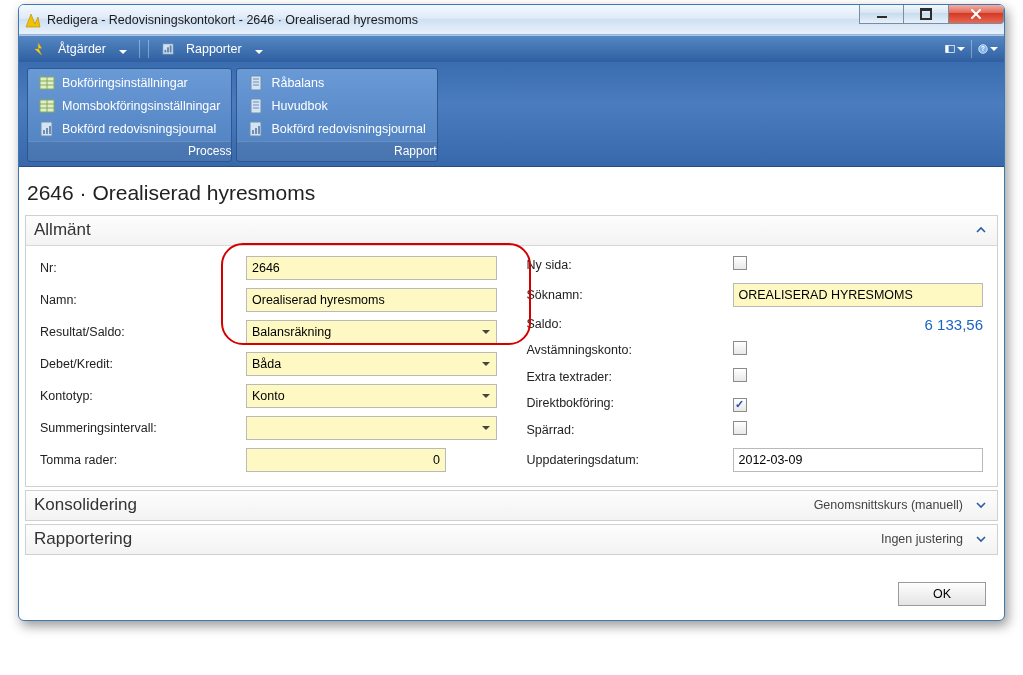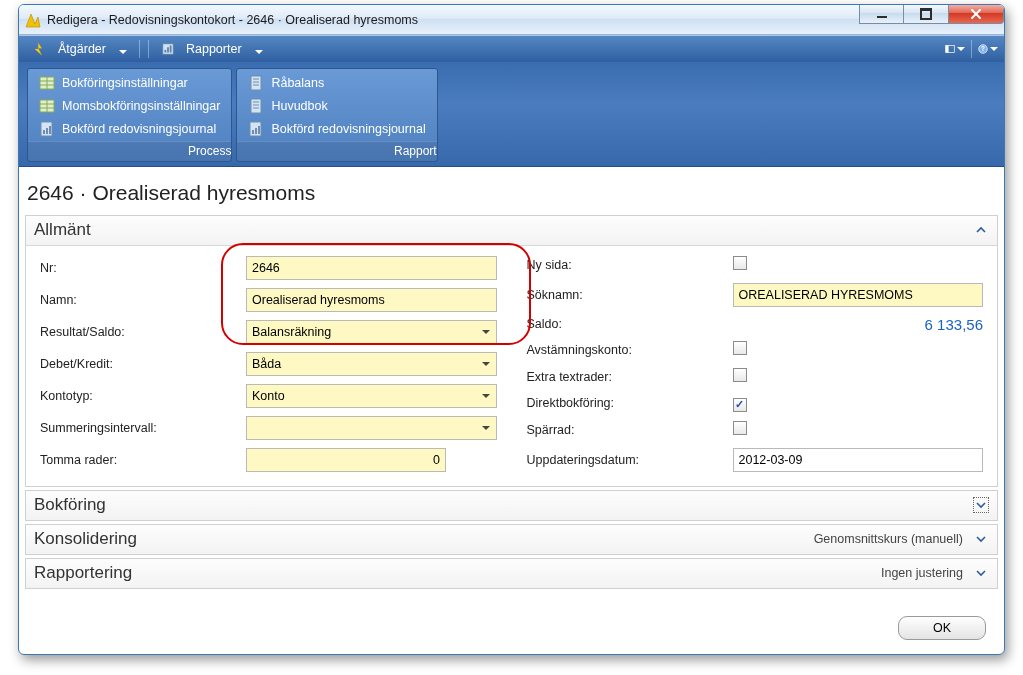--- a/index.html
+++ b/index.html
@@ -161,21 +161,21 @@
     border-radius:22px;
     pointer-events:none;
   }
 
   .footer{
     display:flex;justify-content:flex-end;
     padding:10px 18px 14px;
   }
   .ok-btn{
     width:88px;height:24px;
-    border:1px solid #9a9a9a;border-radius:9px;
+    border:1px solid #9a9a9a;border-radius:0;
     background:linear-gradient(#fefefe,#e4e4e4);
     font-size:12.5px;
   }
 </style>
 </head>
 <body>
 
 <div class="shadow-wrap">
 <div class="window">
 
@@ -384,31 +384,20 @@
 
             <label>Uppdateringsdatum:</label>
             <div class="static-val">2012-03-09</div>
           </div>
         </div>
 
         <div class="highlight-annot" style="left:195px; top:-3px; width:310px; height:102px;"></div>
       </div>
     </div>
 
-    <div class="fasttab">
-      <div class="ft-head" style="border-bottom:none;">
-        <span>Bokföring</span>
-        <span class="spacer"></span>
-        <span class="chev focus">
-              <svg width="12" height="12" viewBox="0 0 12 12" fill="none">
-                <polyline points="2,4 6,8 10,4" stroke-width="1.6"></polyline>
-              </svg>
-            </span>
-      </div>
-    </div>
 
     <div class="fasttab">
       <div class="ft-head" style="border-bottom:none;">
         <span>Konsolidering</span>
         <span class="spacer"></span>
         <span class="summary">Genomsnittskurs (manuell)</span>
         <span class="chev">
               <svg width="12" height="12" viewBox="0 0 12 12" fill="none">
                 <polyline points="2,4 6,8 10,4" stroke-width="1.6"></polyline>
               </svg>

